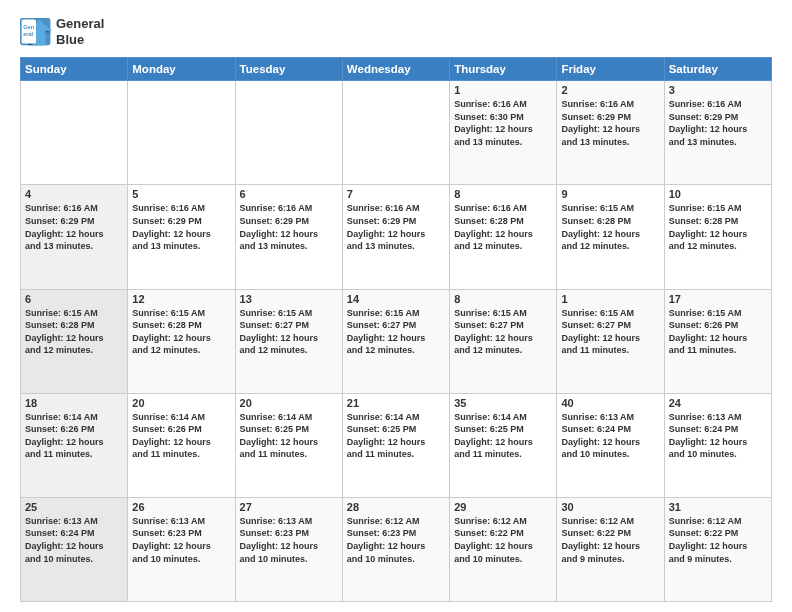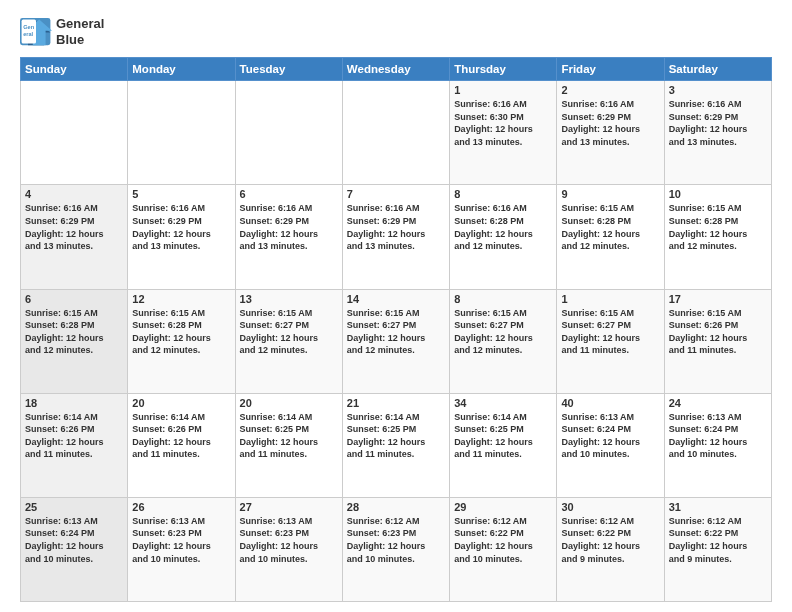--- a/index.html
+++ b/index.html
@@ -288,21 +288,21 @@
 and 11 minutes.</div>
           </td>
           <td>
             <span class="day-num">21</span>
             <div class="day-info" style="white-space: pre-line;">Sunrise: 6:14 AM
 Sunset: 6:25 PM
 Daylight: 12 hours
 and 11 minutes.</div>
           </td>
           <td>
-            <span class="day-num">34</span>
+            <span class="day-num">35</span>
             <div class="day-info" style="white-space: pre-line;">Sunrise: 6:14 AM
 Sunset: 6:25 PM
 Daylight: 12 hours
 and 11 minutes.</div>
           </td>
           <td>
             <span class="day-num">40</span>
             <div class="day-info" style="white-space: pre-line;">Sunrise: 6:13 AM
 Sunset: 6:24 PM
 Daylight: 12 hours

